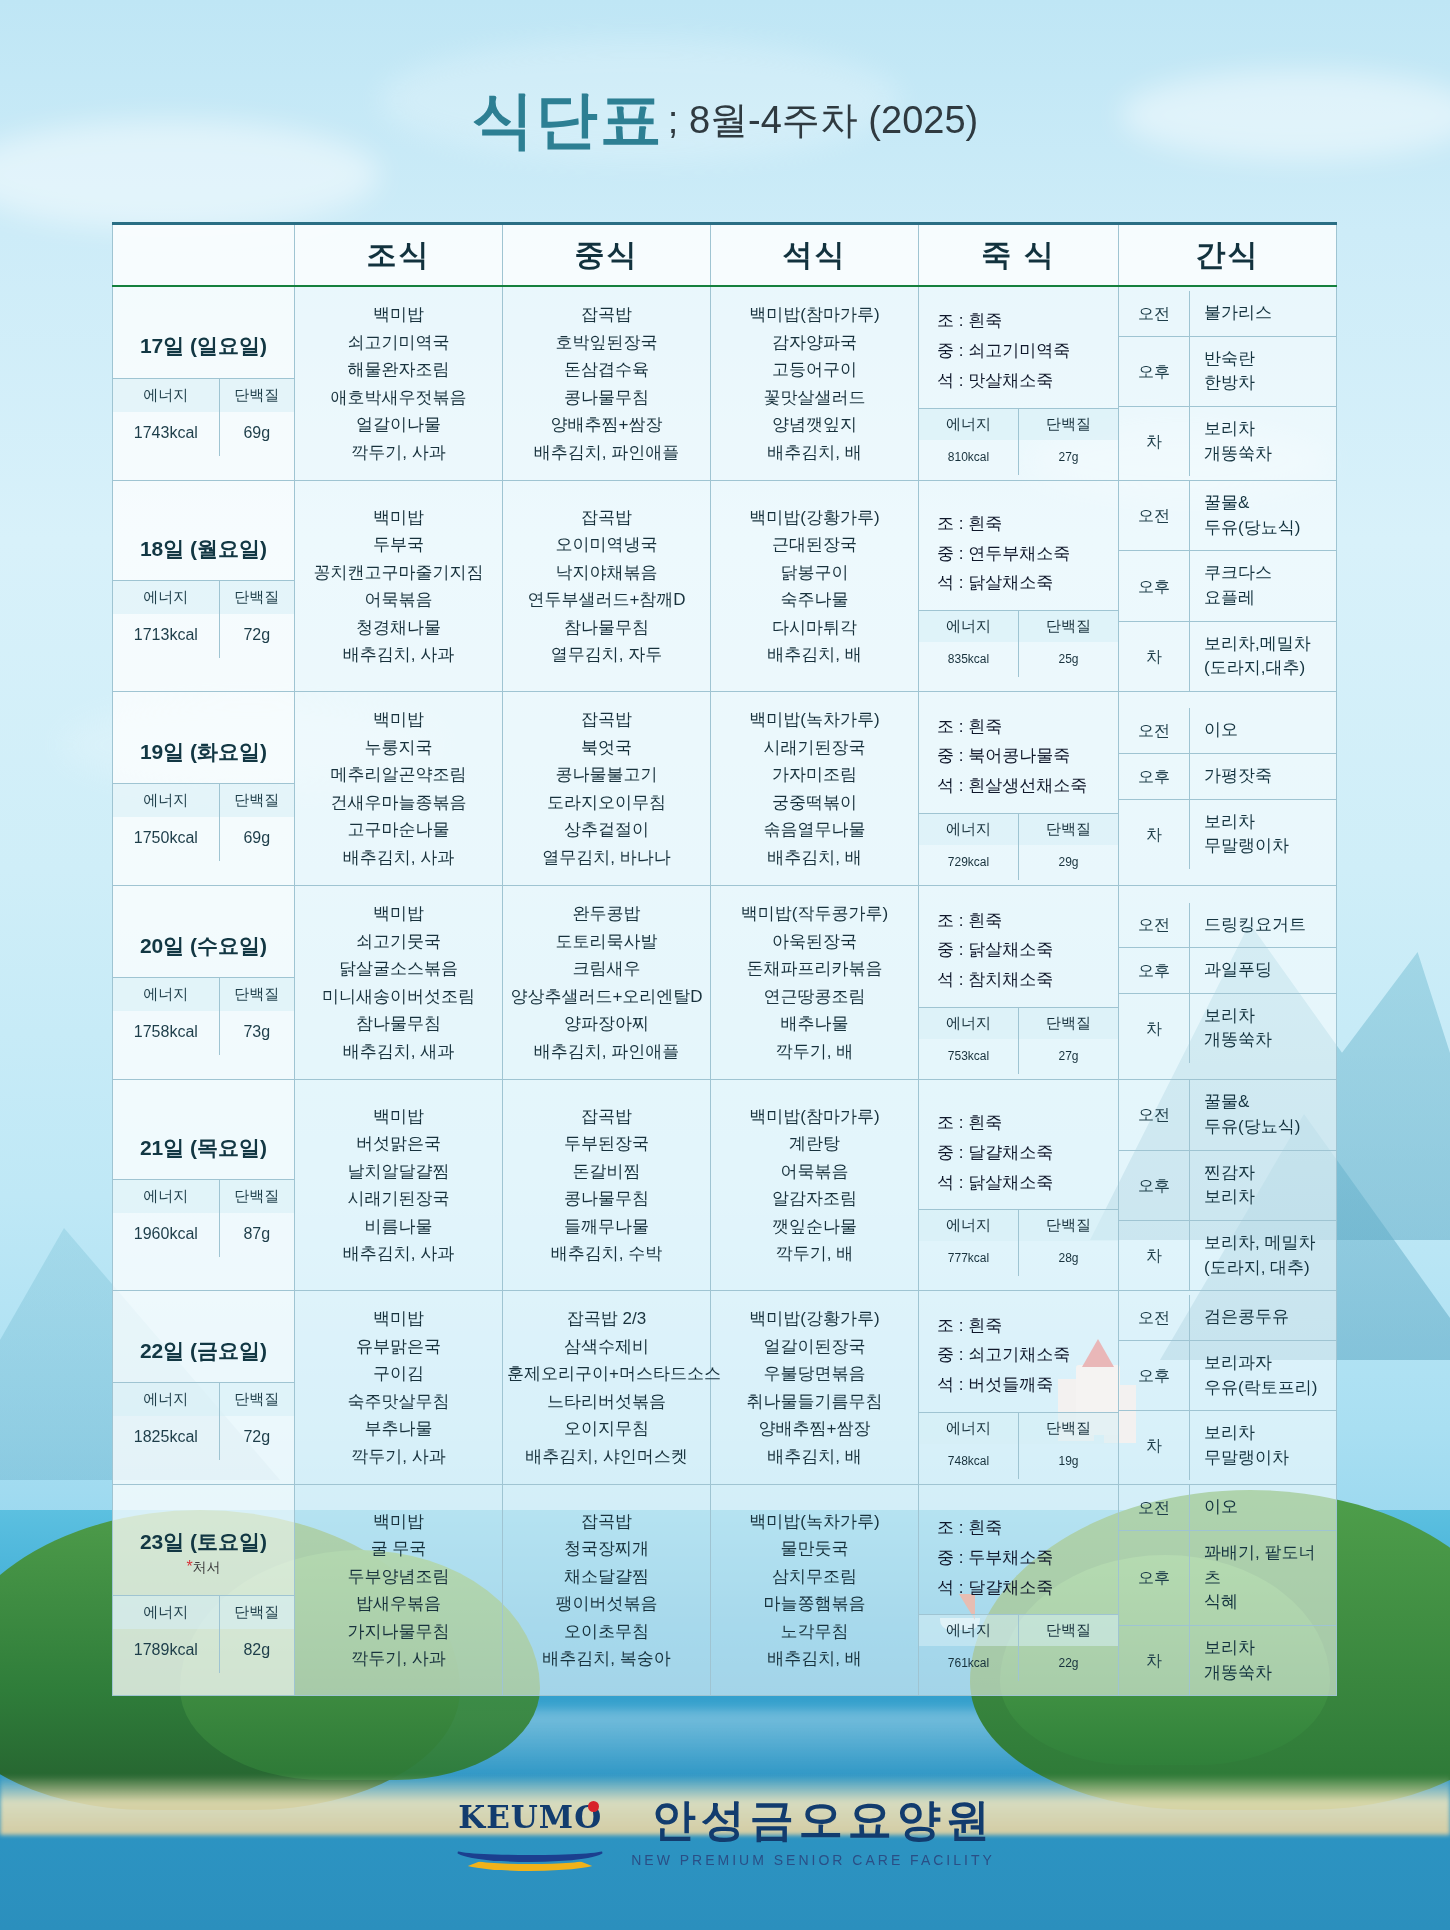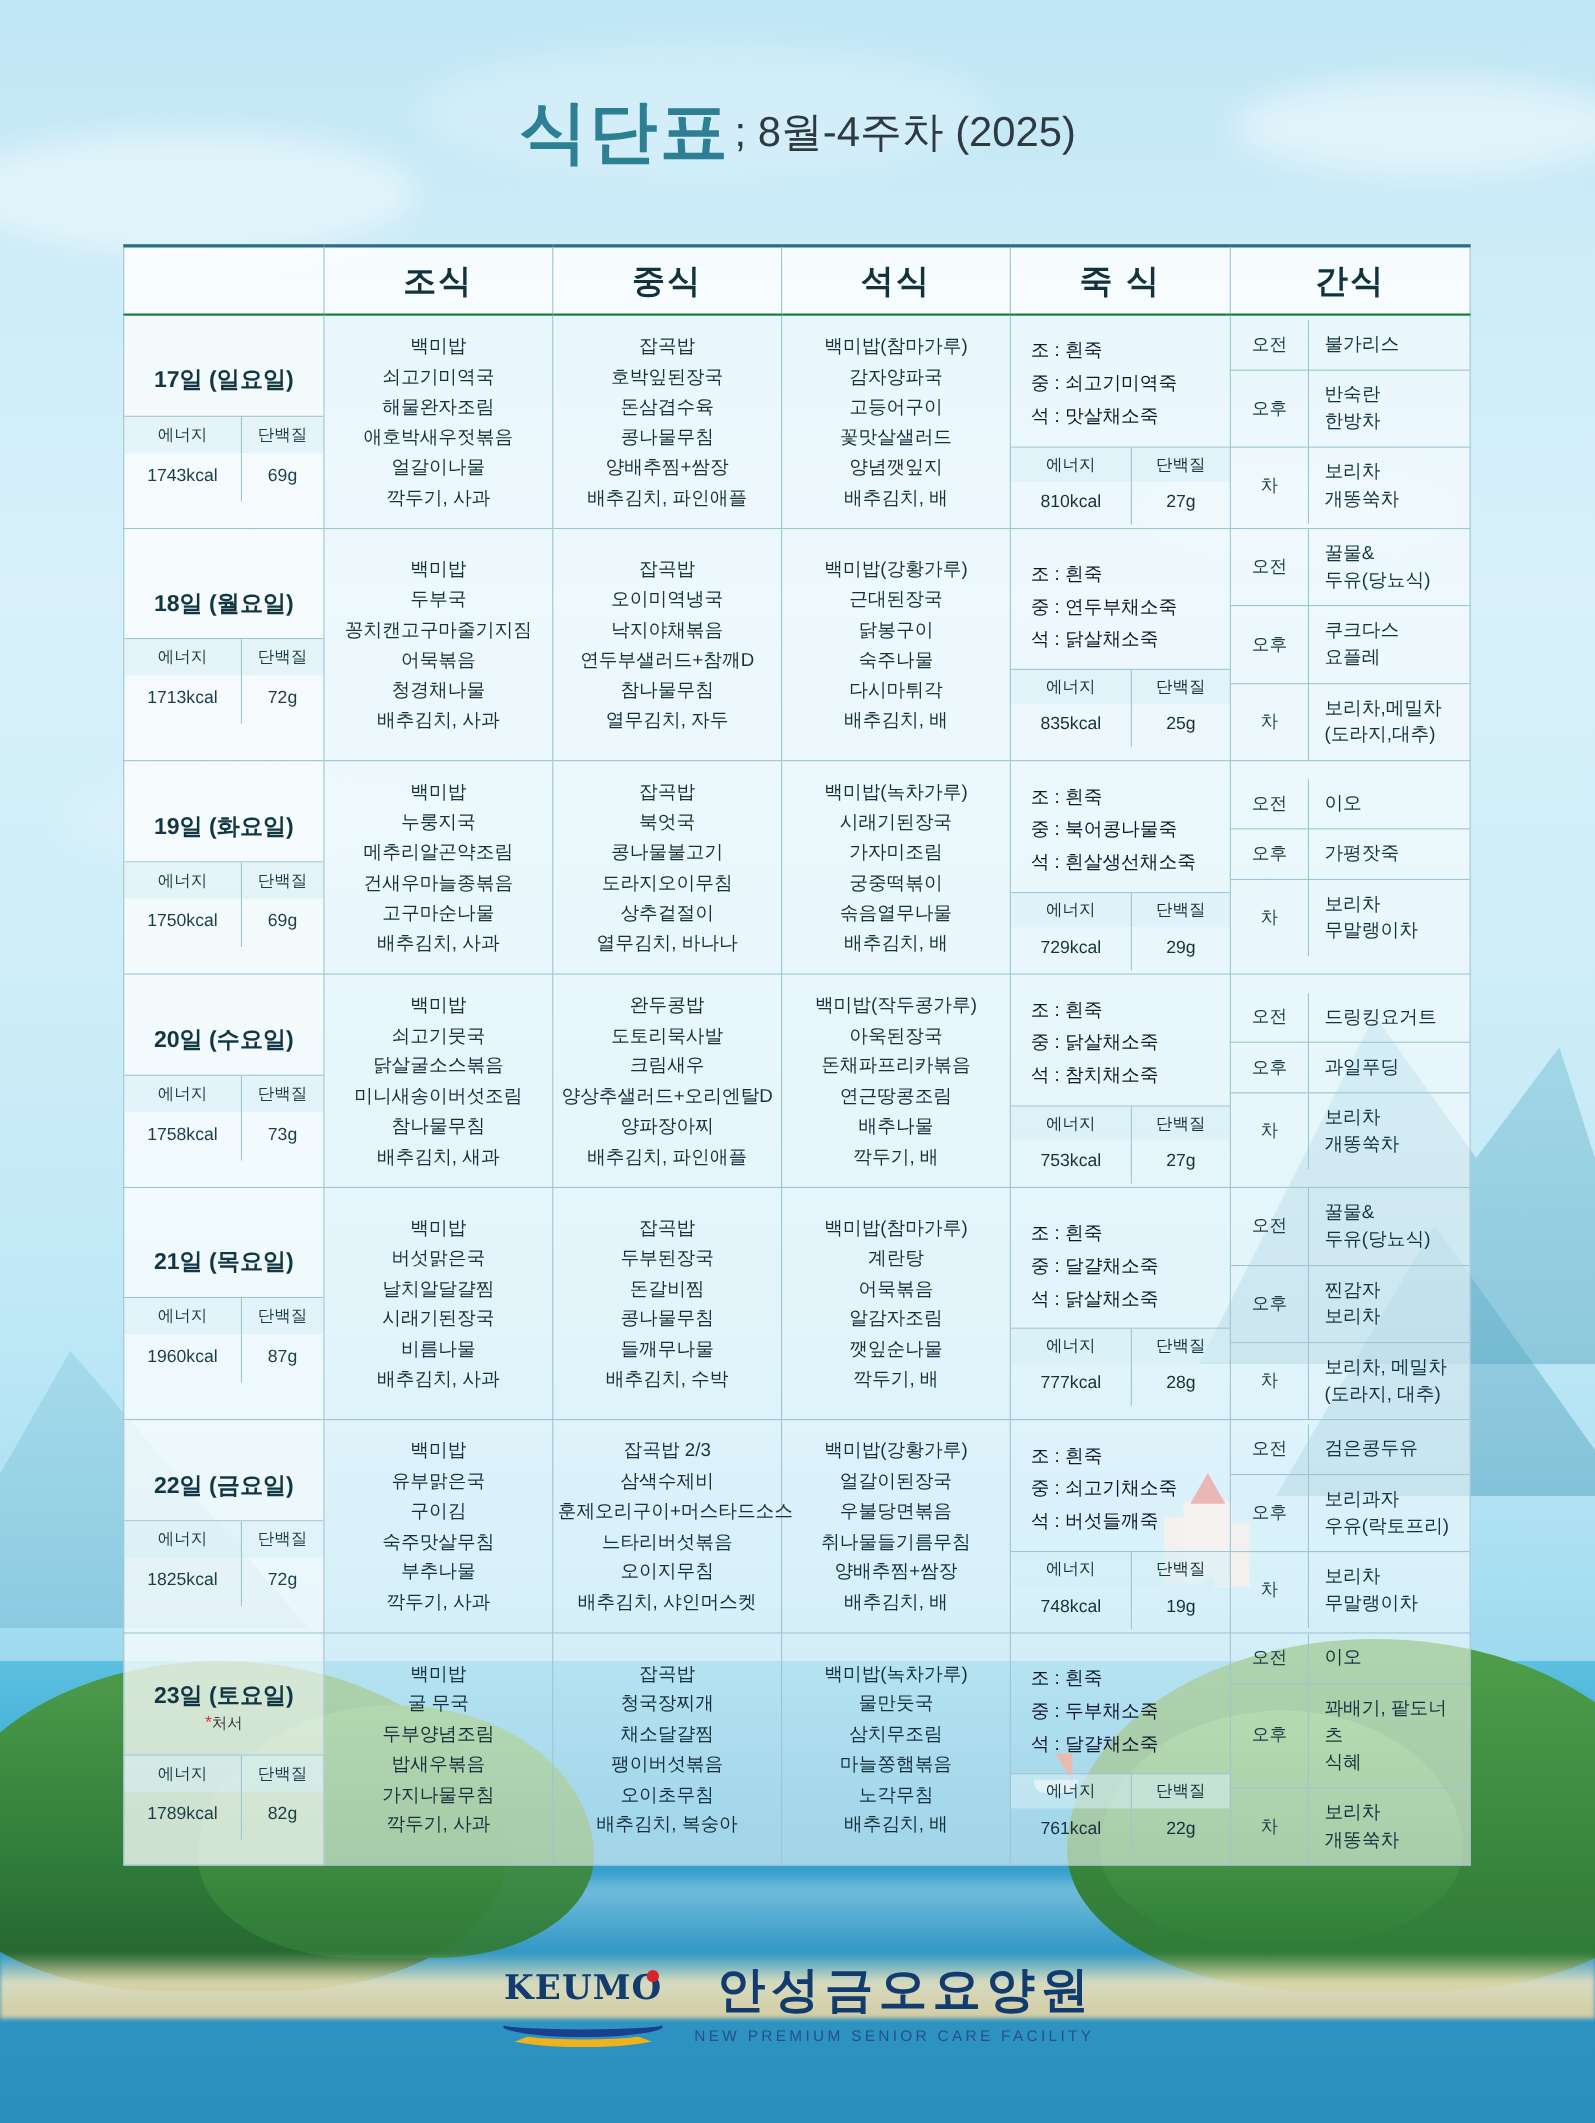--- a/index.html
+++ b/index.html
@@ -234,21 +234,21 @@
     color: #0f172a;
     border-bottom: 1px solid #9fc4d2;
   }
   .jook-nut { width: 100%; border-collapse: collapse; }
   .jook-nut td {
     border: none; border-right: 1px solid #9fc4d2;
     font-size: 15px; padding: 6px 0;
     background: rgba(214,238,246,0.55);
   }
   .jook-nut td:last-child { border-right: none; }
-  .jook-nut tr.vals td { background: transparent; font-size: 16px; padding: 10px 0 11px; }
+  .jook-nut tr.vals td { background: transparent; font-size: 12px; padding: 10px 0 11px; }
 
   
   .snack-cell { padding: 0; }
   .snack-table { width: 100%; border-collapse: collapse; }
   .snack-table td {
     border: none;
     border-bottom: 1px solid #9fc4d2;
     font-size: 17px;
     line-height: 1.45;
     color: #14333f;
@@ -260,21 +260,21 @@
     font-size: 16px;
     border-right: 1px solid #9fc4d2;
     color: #1d3d49;
   }
   .snack-table td.v { text-align: left; padding-left: 14px; }
 
   
   .footer {
     position: absolute;
     left: 0; right: 0;
-    bottom: 72px;
+    bottom: 62px;
     display: flex;
     align-items: center;
     justify-content: center;
     gap: 26px;
   }
   .keumo {
     position: relative;
     text-align: center;
     width: 150px;
   }

